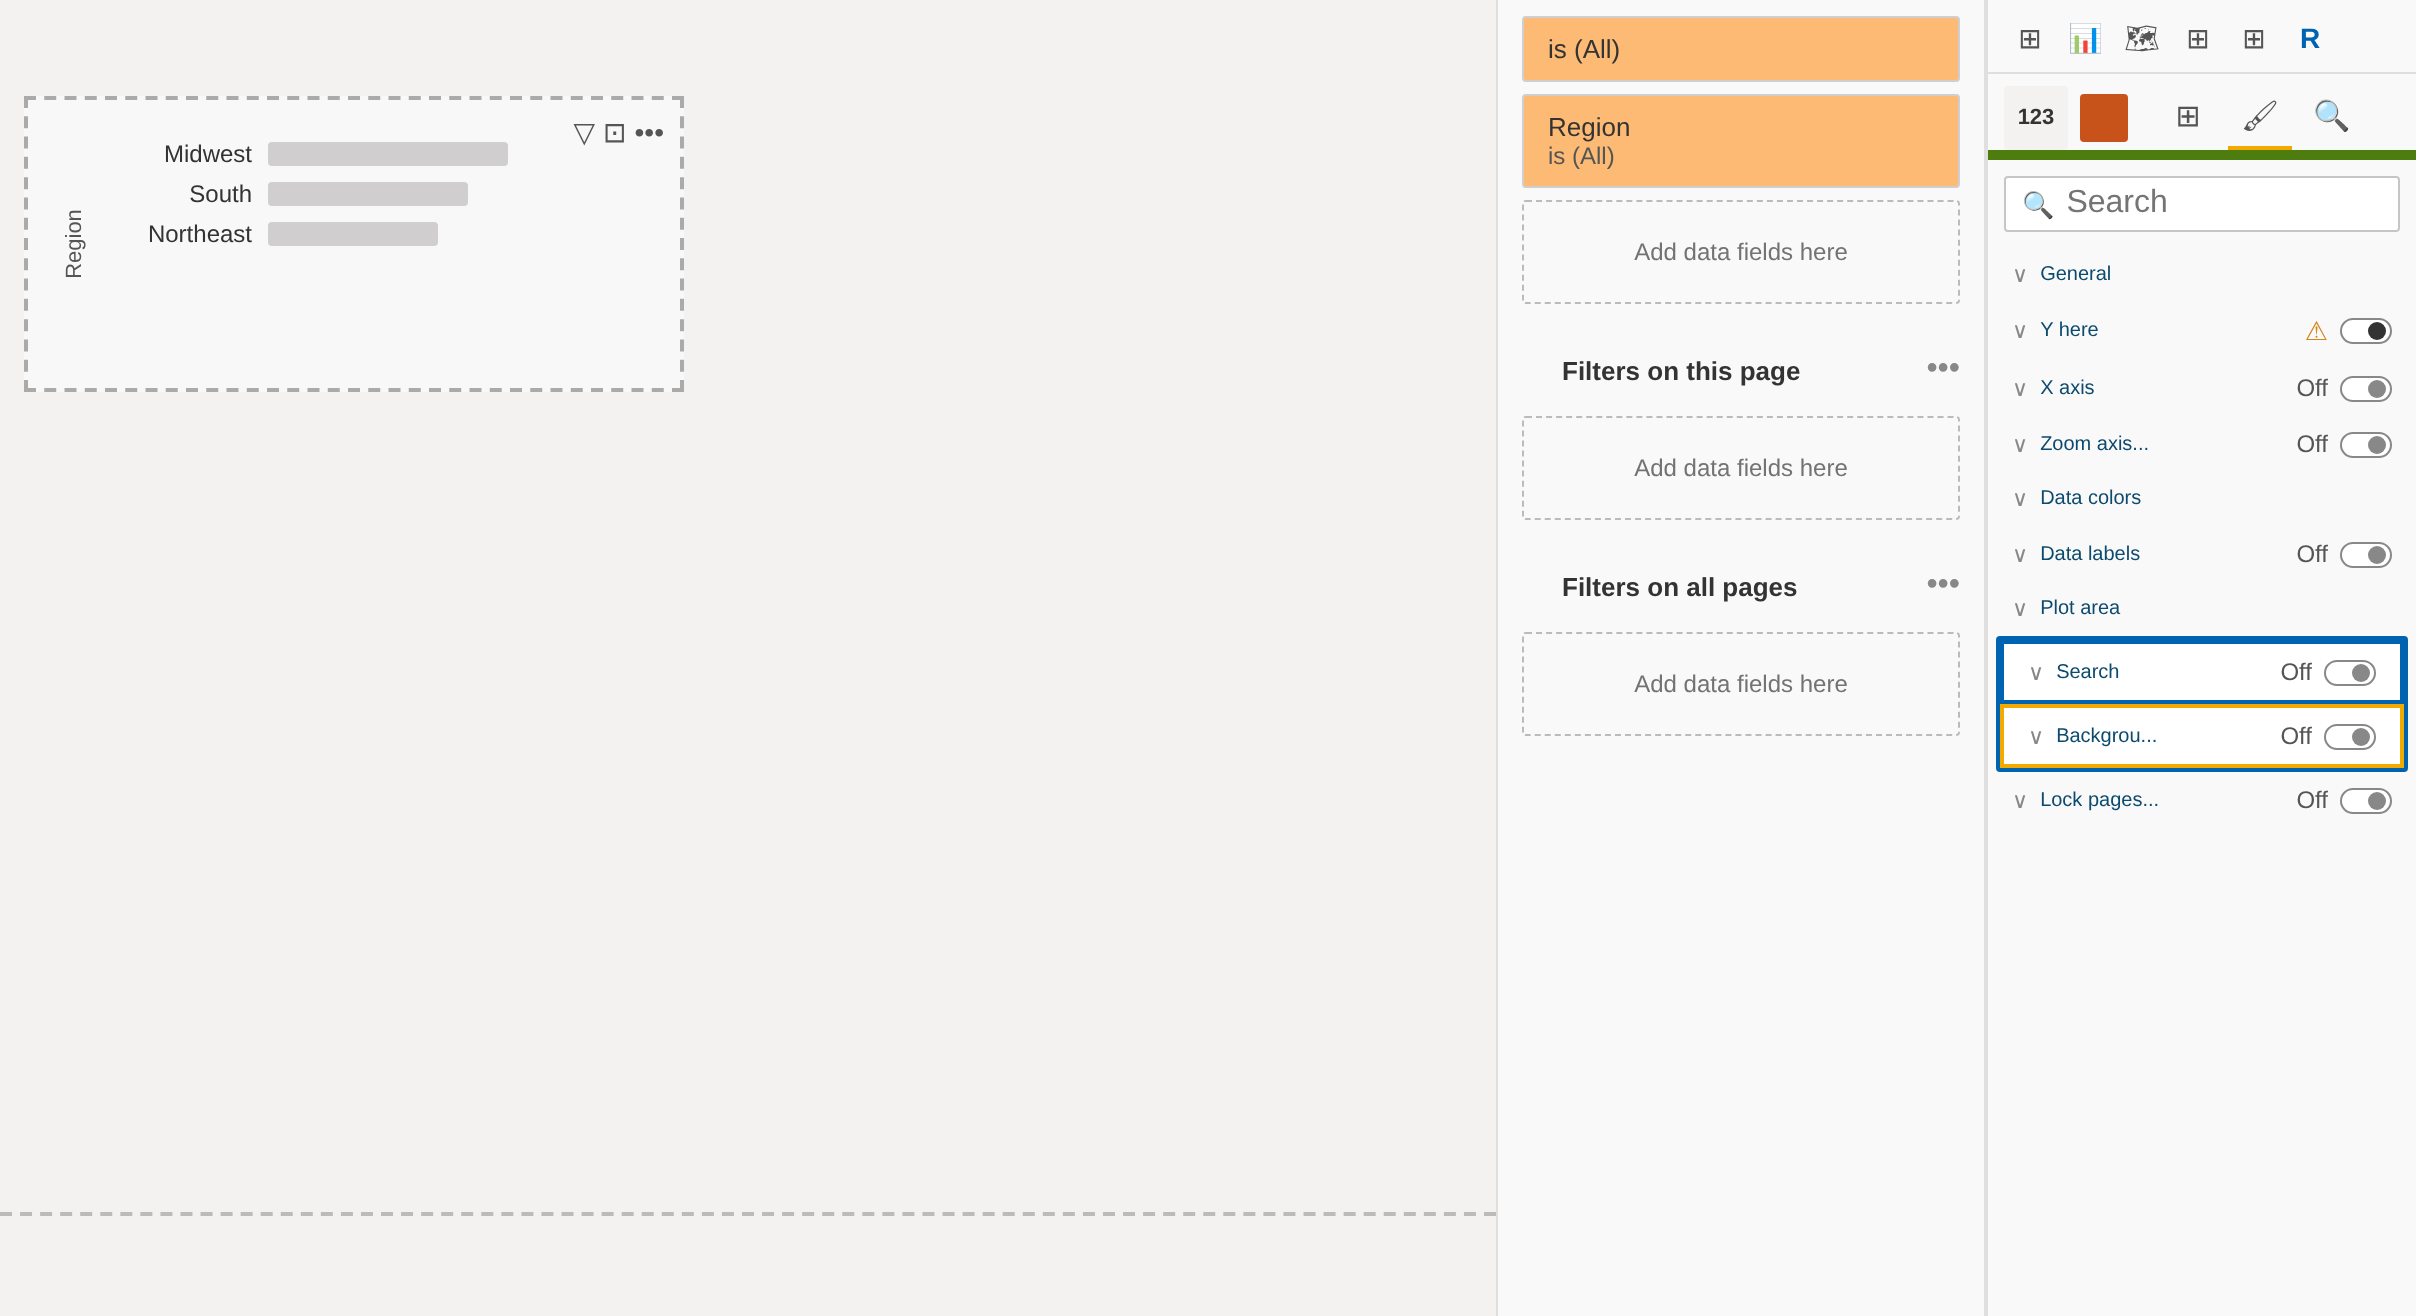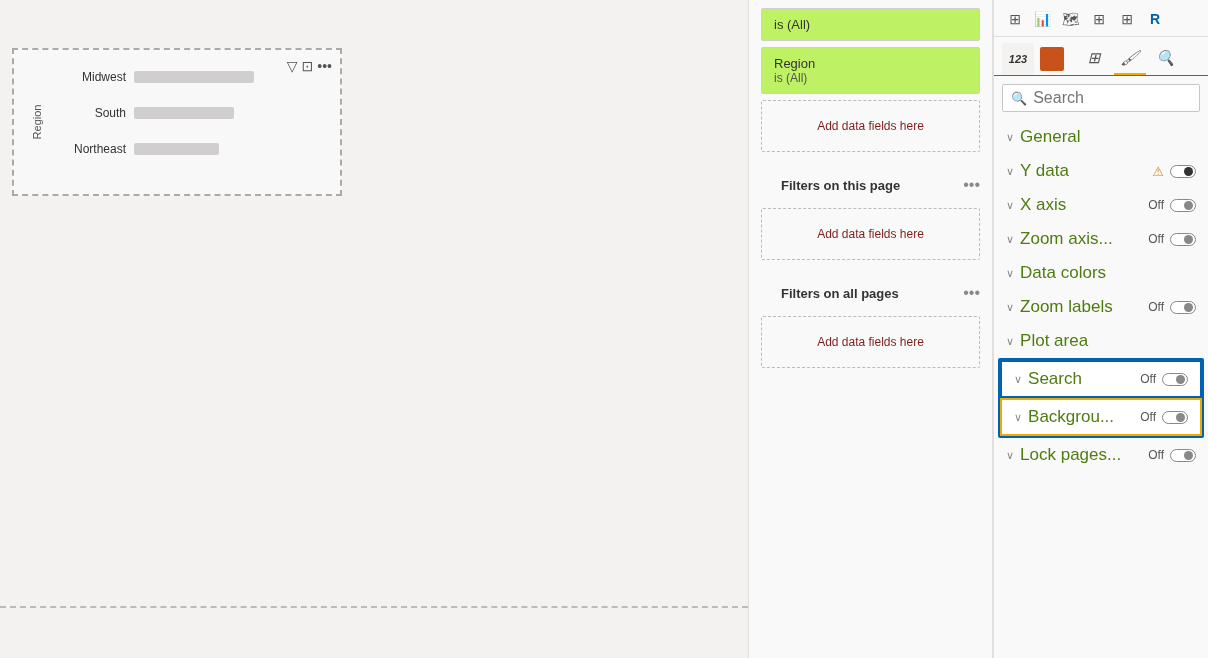--- a/index.html
+++ b/index.html
@@ -44,21 +44,21 @@
       font-size: 11px;
       color: #555;
       white-space: nowrap;
       transform-origin: center center;
     }
     .visual-rows {
       margin-top: 12px;
       margin-left: 30px;
       display: flex;
       flex-direction: column;
-      gap: 22px;
+      gap: 6px;
     }
     .visual-row {
       display: flex;
       align-items: center;
       gap: 8px;
     }
     .visual-row-label {
       font-size: 12px;
       color: #333;
       width: 70px;
@@ -87,21 +87,21 @@
       border-right: 1px solid #e1dfdd;
       overflow-y: auto;
       padding-bottom: 12px;
     }
 
     .filter-section {
       padding: 8px 12px;
     }
 
     .filter-card {
-      background: #bef264;
+      background: #fdba74;
       border: 1px solid #d0cece;
       border-radius: 2px;
       padding: 8px 12px;
       margin-bottom: 6px;
     }
     .filter-card-title {
       font-size: 13px;
       color: #333;
       font-weight: 500;
     }
@@ -109,21 +109,21 @@
       font-size: 12px;
       color: #555;
     }
 
     .filter-add-box {
       border: 1px dashed #bbb;
       background: #faf9f9;
       padding: 18px;
       text-align: center;
       font-size: 12px;
-      color: #7f1d1d;
+      color: #737373;
       border-radius: 2px;
       margin-bottom: 6px;
       cursor: pointer;
     }
 
     .filter-section-header {
       display: flex;
       justify-content: space-between;
       align-items: center;
       padding: 10px 12px 6px 12px;
@@ -168,22 +168,21 @@
       color: #555;
       cursor: pointer;
       border-radius: 2px;
     }
 
     
     .format-tab-row {
       display: flex;
       padding: 6px 8px 0 8px;
       gap: 4px;
-      border-bottom: 1px solid #4d7c0f;
-      font-style: italic;
+      border-bottom: 5px solid #4d7c0f;
     }
     .format-tab {
       width: 32px;
       height: 32px;
       display: flex;
       align-items: center;
       justify-content: center;
       cursor: pointer;
       border-bottom: 2px solid transparent;
       font-size: 15px;
@@ -240,22 +239,22 @@
     .format-item-left {
       display: flex;
       align-items: center;
       gap: 6px;
     }
     .format-item-chevron {
       color: #888;
       font-size: 11px;
     }
     .format-item-label {
-      font-size: 17px;
-      color: #4d7c0f;
+      font-size: 10px;
+      color: #0c4a6e;
     }
     .format-item-right {
       display: flex;
       align-items: center;
       gap: 6px;
     }
     .format-item-status {
       font-size: 12px;
       color: #555;
     }
@@ -401,21 +400,21 @@
   <div class="format-item">
     <div class="format-item-left">
       <span class="format-item-chevron">∨</span>
       <span class="format-item-label">General</span>
     </div>
   </div>
 
   <div class="format-item">
     <div class="format-item-left">
       <span class="format-item-chevron">∨</span>
-      <span class="format-item-label">Y data</span>
+      <span class="format-item-label">Y here</span>
     </div>
     <div class="format-item-right">
       <span class="warn-icon">⚠</span>
       <div class="toggle">
         <div class="toggle-track">
           <div class="toggle-thumb" style="background:#333;right:2px;"></div>
         </div>
       </div>
     </div>
   </div>
@@ -453,21 +452,21 @@
   <div class="format-item">
     <div class="format-item-left">
       <span class="format-item-chevron">∨</span>
       <span class="format-item-label">Data colors</span>
     </div>
   </div>
 
   <div class="format-item">
     <div class="format-item-left">
       <span class="format-item-chevron">∨</span>
-      <span class="format-item-label">Zoom labels</span>
+      <span class="format-item-label">Data labels</span>
     </div>
     <div class="format-item-right">
       <span class="format-item-status">Off</span>
       <div class="toggle">
         <div class="toggle-track">
           <div class="toggle-thumb"></div>
         </div>
       </div>
     </div>
   </div>

